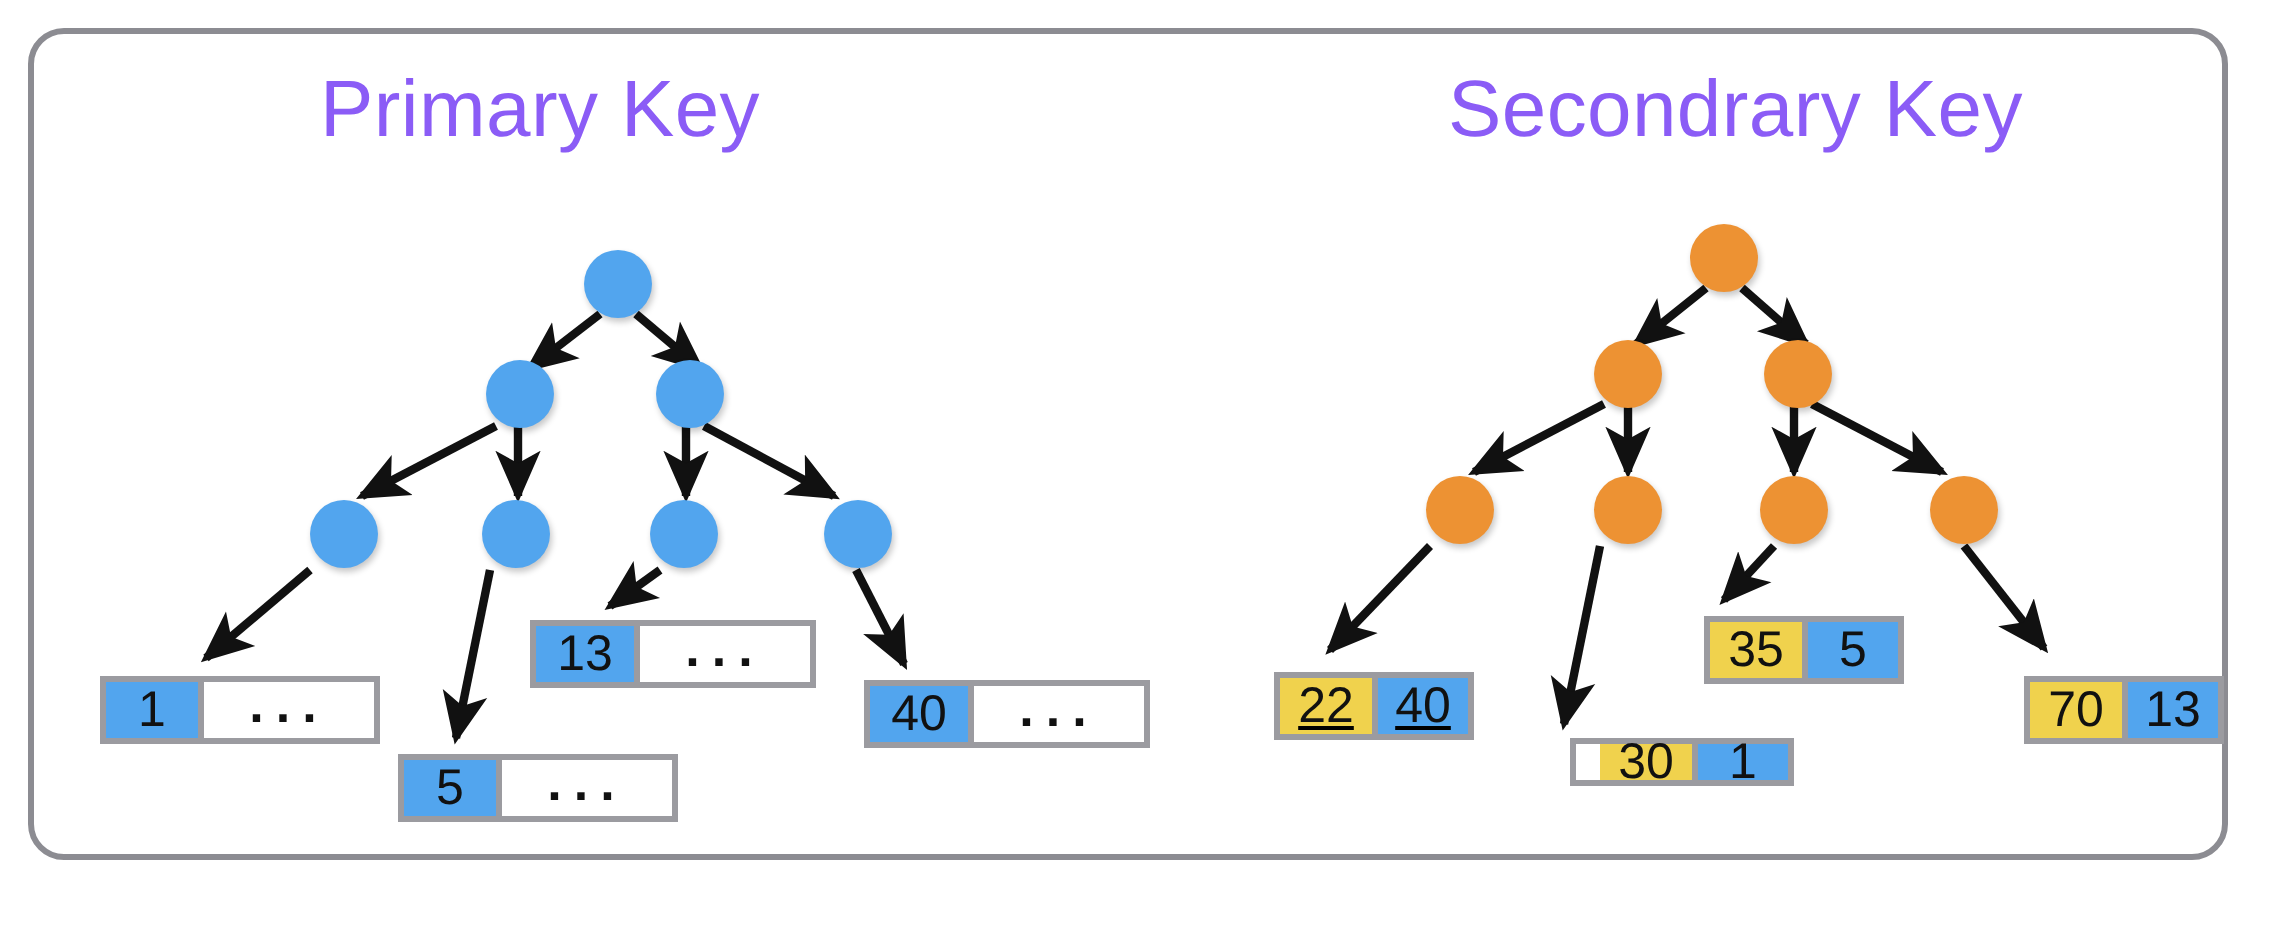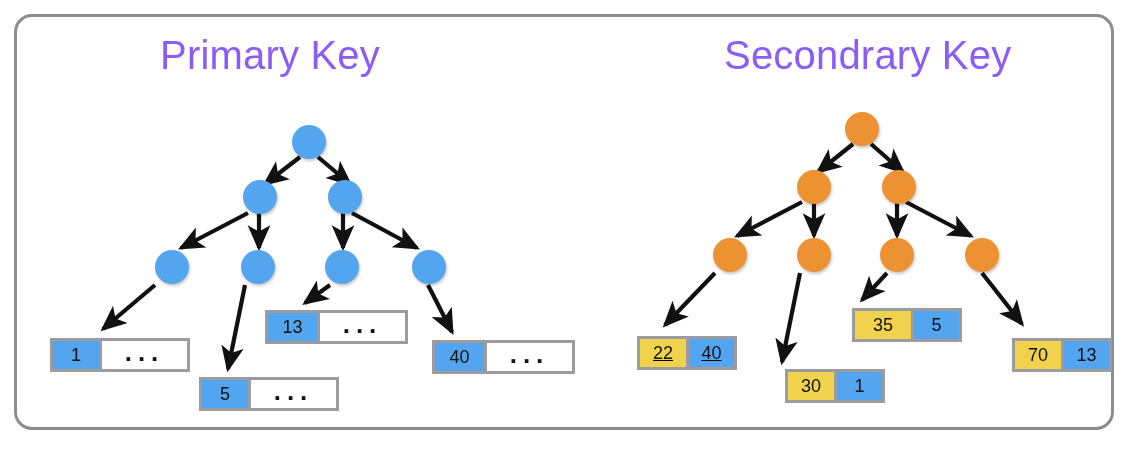--- a/index.html
+++ b/index.html
@@ -7,21 +7,21 @@
   #stage{position:relative;width:1146px;height:469px;background:#ffffff;}
   #frame{position:absolute;left:14px;top:14px;width:1100px;height:416px;border:3px solid #8c8c92;border-radius:18px;background:#ffffff;box-sizing:border-box;}
   .title{position:absolute;font-size:40px;color:#8b5cf6;font-family:"Liberation Sans",sans-serif;white-space:nowrap;letter-spacing:.2px;}
   #title-primary{left:160px;top:33px;}
   #title-secondary{left:694px;top:33px;margin-left:30px;}
   .node{position:absolute;width:34px;height:34px;border-radius:50%;box-shadow:1px 2px 3px rgba(0,0,0,.22);}
   .node.blue{background:#52a5ee;}
   .node.orange{background:#ed9233;}
   svg.arrows{position:absolute;left:0;top:0;width:1146px;height:469px;pointer-events:none;}
   .rec{position:absolute;display:flex;border:3px solid #9b9ba0;box-sizing:border-box;background:#ffffff;}
-  .cell{display:flex;align-items:center;justify-content:center;font-size:18px;color:#111111;box-sizing:border-box;font-family:"Liberation Sans",sans-serif;}
+  .cell{display:flex;align-items:center;justify-content:center;font-size:25px;color:#111111;box-sizing:border-box;font-family:"Liberation Sans",sans-serif;}
   .cell.key-blue{background:#52a5ee;}
   .cell.key-yellow{background:#f0d24d;}
   .cell.val-blue{background:#52a5ee;}
   .cell.dots{background:#ffffff;letter-spacing:6px;font-size:26px;font-weight:bold;padding-bottom:6px;}
   .cell.sep-l{border-left:3px solid #9b9ba0;}
 </style>
 </head>
 <body>
 
 <div id="stage">
@@ -94,25 +94,25 @@
   </div>
   <div class="rec" style="left:432px;top:340px;height:34px;">
     <div class="cell key-blue" style="width:49px;">40</div>
     <div class="cell dots sep-l" style="width:88px;">...</div>
   </div>
 
   <div class="rec" style="left:637px;top:336px;height:34px;text-decoration:underline;">
     <div class="cell key-yellow" style="width:46px;">22</div>
     <div class="cell val-blue sep-l" style="width:48px;">40</div>
   </div>
-  <div class="rec" style="left:785px;top:369px;height:34px;">
+  <div class="rec" style="left:785px;top:369px;height:24px;padding-left:12px;">
     <div class="cell key-yellow" style="width:46px;">30</div>
     <div class="cell val-blue sep-l" style="width:48px;">1</div>
   </div>
   <div class="rec" style="left:852px;top:308px;height:34px;">
-    <div class="cell key-yellow" style="width:56px;">35</div>
+    <div class="cell key-yellow" style="width:46px;">35</div>
     <div class="cell val-blue sep-l" style="width:48px;">5</div>
   </div>
   <div class="rec" style="left:1012px;top:338px;height:34px;">
     <div class="cell key-yellow" style="width:46px;">70</div>
     <div class="cell val-blue sep-l" style="width:48px;">13</div>
   </div>
 </div>
 
 </body></html>

